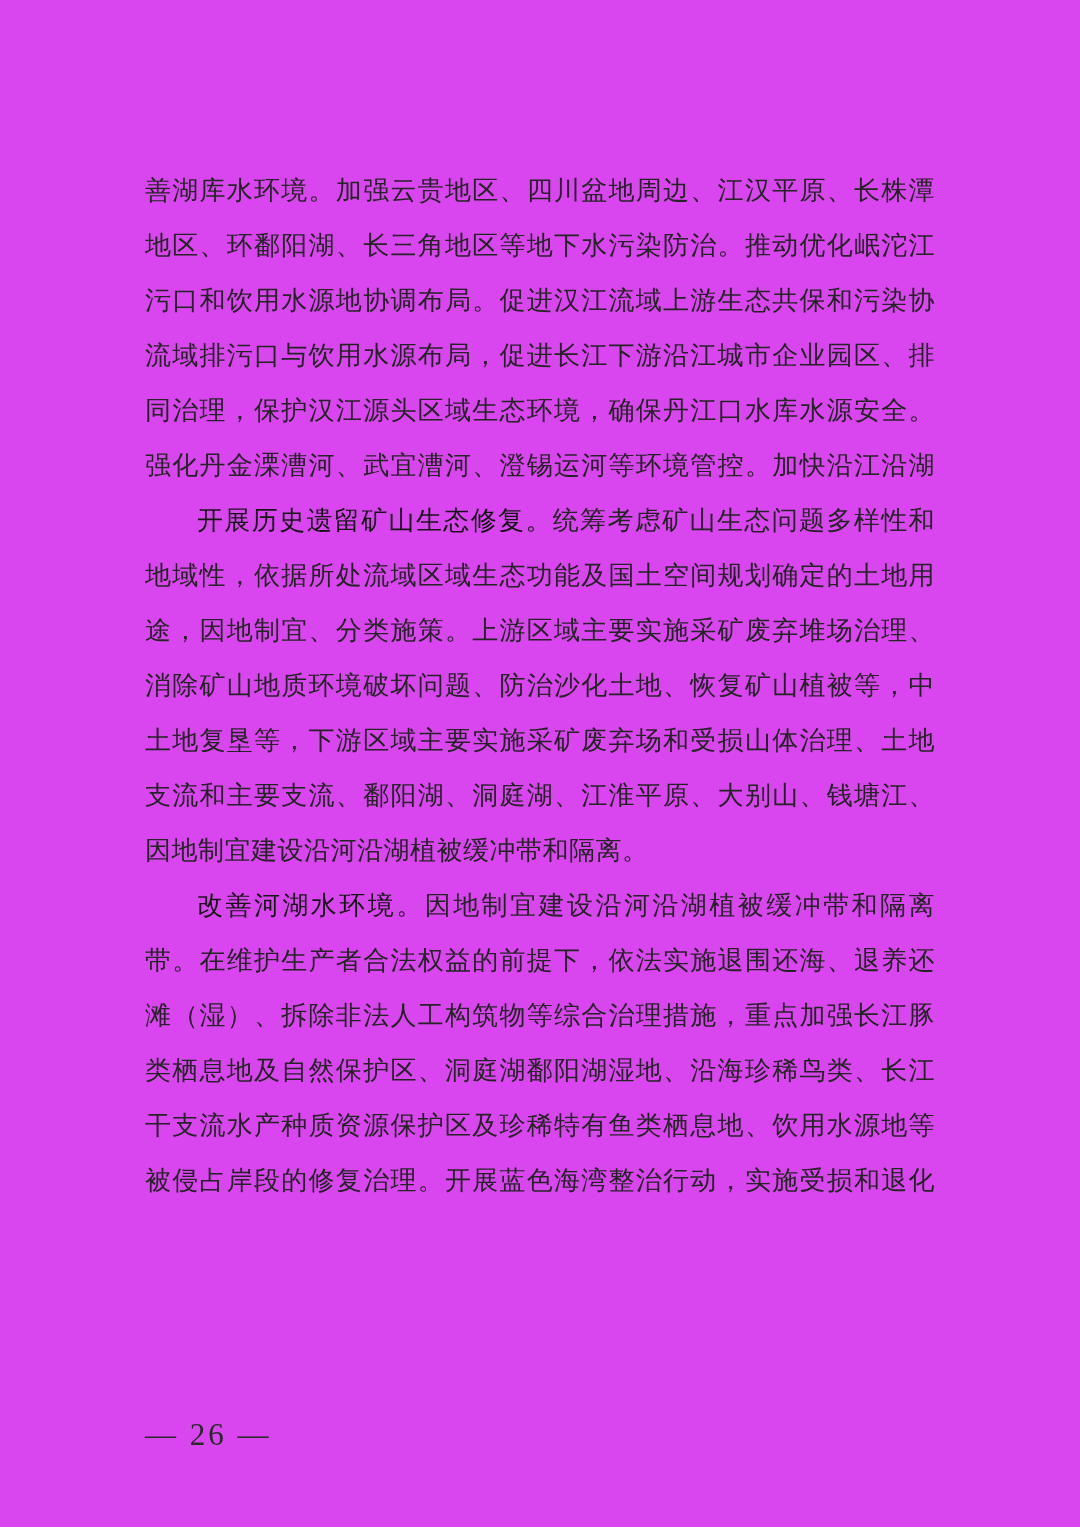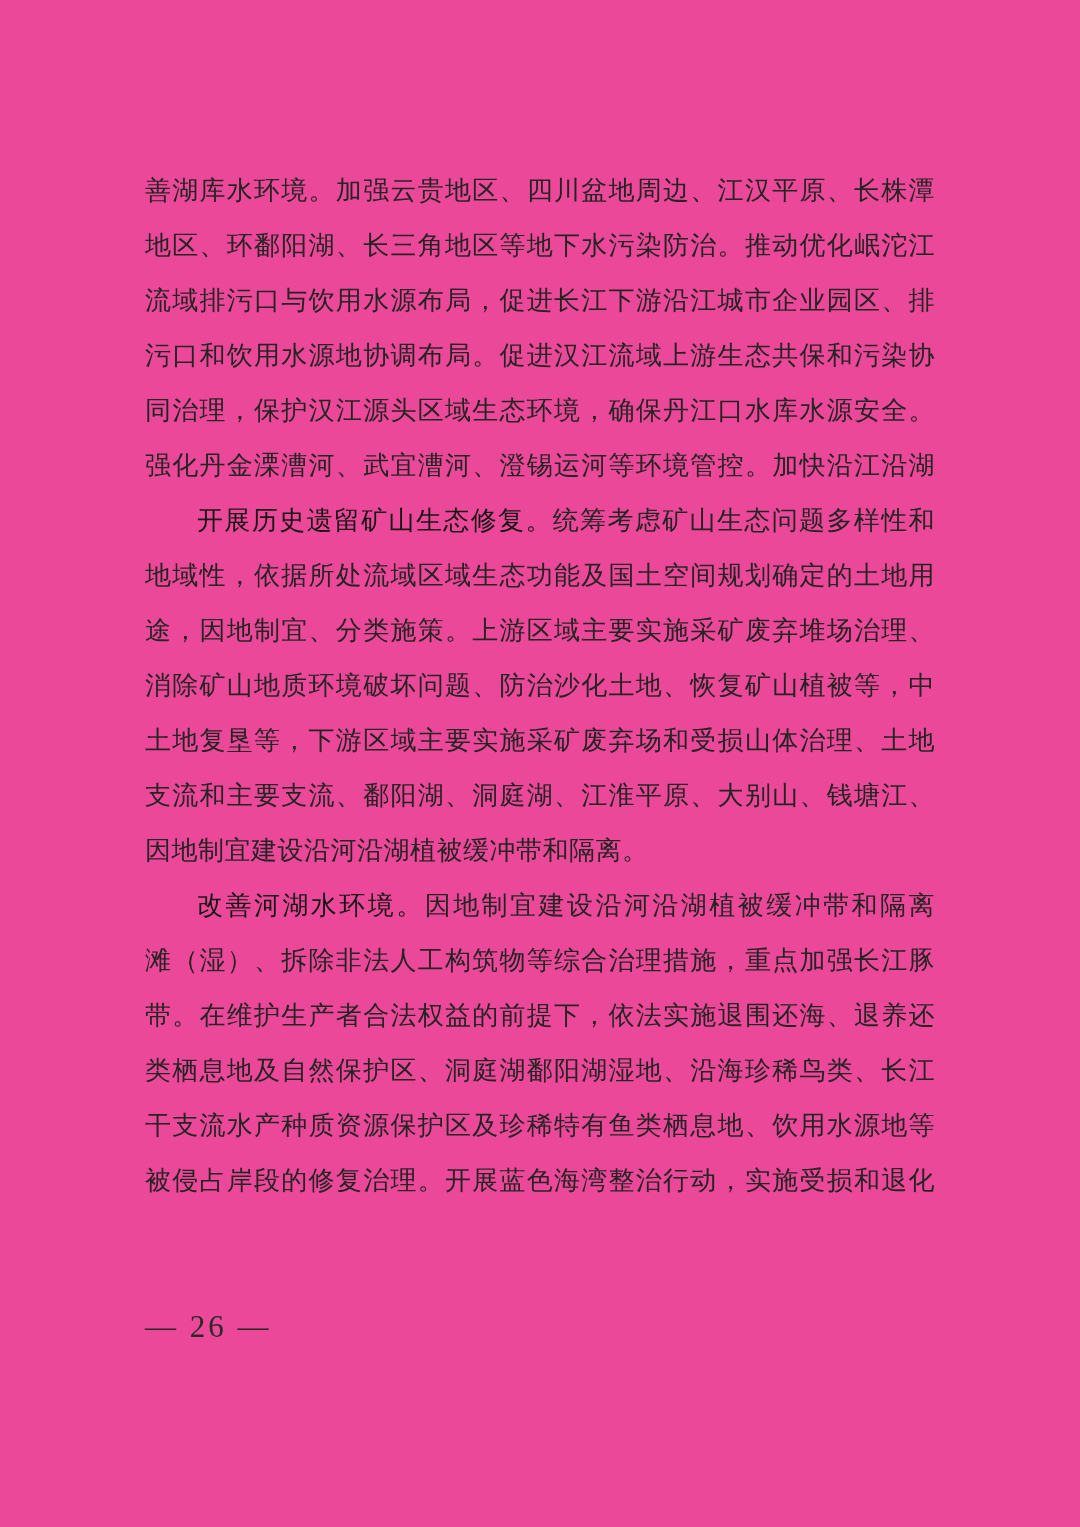--- a/index.html
+++ b/index.html
@@ -5,21 +5,21 @@
   html, body {
     margin: 0;
     padding: 0;
     background: #e8e8e8;
   }
   .page {
     position: relative;
     width: 1080px;
     height: 1527px;
     margin: 0 auto;
-    background: #ec4899;
+    background: #d946ef;
     overflow: hidden;
     font-family: "Liberation Serif", "DejaVu Serif", serif;
     color: #242424;
   }
   .doc-body {
     position: absolute;
     left: 145px;
     top: 163px;
     width: 790px;
     font-size: 26px;
@@ -37,49 +37,49 @@
   .line.indent {
     text-indent: 2em;
   }
   .lead {
     font-weight: 400;
     color: #151515;
   }
   .footer {
     position: absolute;
     left: 145px;
-    top: 1304px;
+    top: 1412px;
     height: 46px;
     line-height: 46px;
     font-size: 31px;
     color: #2a2a2a;
     letter-spacing: 3px;
   }
 </style>
 </head>
 <body>
 
 <div class="page">
   <div class="doc-body">
       <div class="line justify"><span>善湖库水环境。加强云贵地区、四川盆地周边、江汉平原、长株潭</span></div>
       <div class="line justify"><span>地区、环鄱阳湖、长三角地区等地下水污染防治。推动优化岷沱江</span></div>
+      <div class="line justify"><span>污口和饮用水源地协调布局。促进汉江流域上游生态共保和污染协</span></div>
       <div class="line justify"><span>流域排污口与饮用水源布局，促进长江下游沿江城市企业园区、排</span></div>
-      <div class="line justify"><span>污口和饮用水源地协调布局。促进汉江流域上游生态共保和污染协</span></div>
       <div class="line justify"><span>同治理，保护汉江源头区域生态环境，确保丹江口水库水源安全。</span></div>
       <div class="line justify"><span>强化丹金溧漕河、武宜漕河、澄锡运河等环境管控。加快沿江沿湖</span></div>
       <div class="line justify indent"><span class="lead">开展历史遗留矿山生态修复。</span><span>统筹考虑矿山生态问题多样性和</span></div>
       <div class="line justify"><span>地域性，依据所处流域区域生态功能及国土空间规划确定的土地用</span></div>
       <div class="line justify"><span>途，因地制宜、分类施策。上游区域主要实施采矿废弃堆场治理、</span></div>
       <div class="line justify"><span>消除矿山地质环境破坏问题、防治沙化土地、恢复矿山植被等，中</span></div>
       <div class="line justify"><span>土地复垦等，下游区域主要实施采矿废弃场和受损山体治理、土地</span></div>
       <div class="line justify"><span>支流和主要支流、鄱阳湖、洞庭湖、江淮平原、大别山、钱塘江、</span></div>
       <div class="line"><span>因地制宜建设沿河沿湖植被缓冲带和隔离。</span></div>
       <div class="line justify indent"><span class="lead">改善河湖水环境。</span><span>因地制宜建设沿河沿湖植被缓冲带和隔离</span></div>
+      <div class="line justify"><span>带。在维护生产者合法权益的前提下，依法实施退围还海、退养还</span></div>
       <div class="line justify"><span>滩（湿）、拆除非法人工构筑物等综合治理措施，重点加强长江豚</span></div>
-      <div class="line justify"><span>带。在维护生产者合法权益的前提下，依法实施退围还海、退养还</span></div>
       <div class="line justify"><span>类栖息地及自然保护区、洞庭湖鄱阳湖湿地、沿海珍稀鸟类、长江</span></div>
       <div class="line justify"><span>干支流水产种质资源保护区及珍稀特有鱼类栖息地、饮用水源地等</span></div>
       <div class="line justify"><span>被侵占岸段的修复治理。开展蓝色海湾整治行动，实施受损和退化</span></div>
     </div>
   <div class="footer">
     <span>— 26 —</span>
   </div>
 </div>
 
 </body></html>

